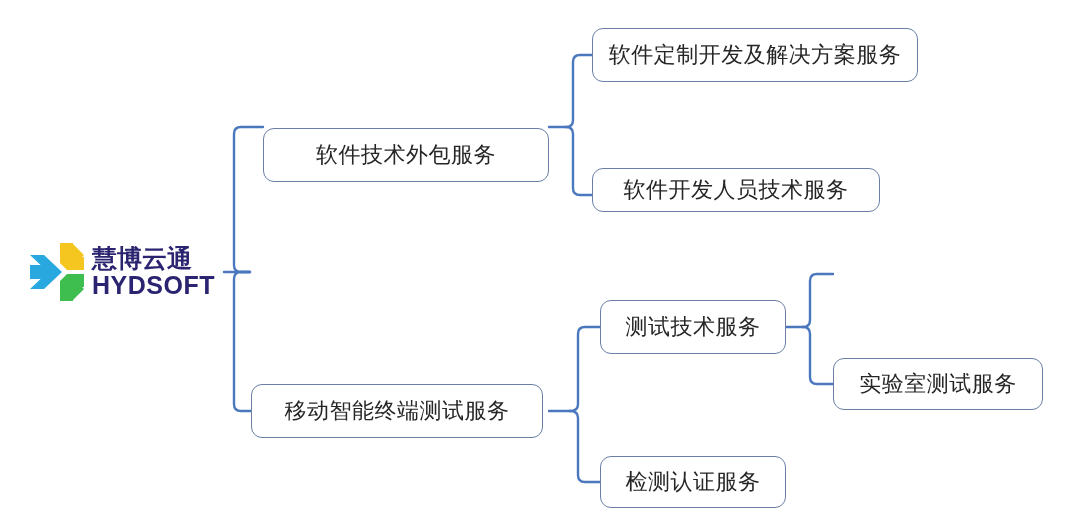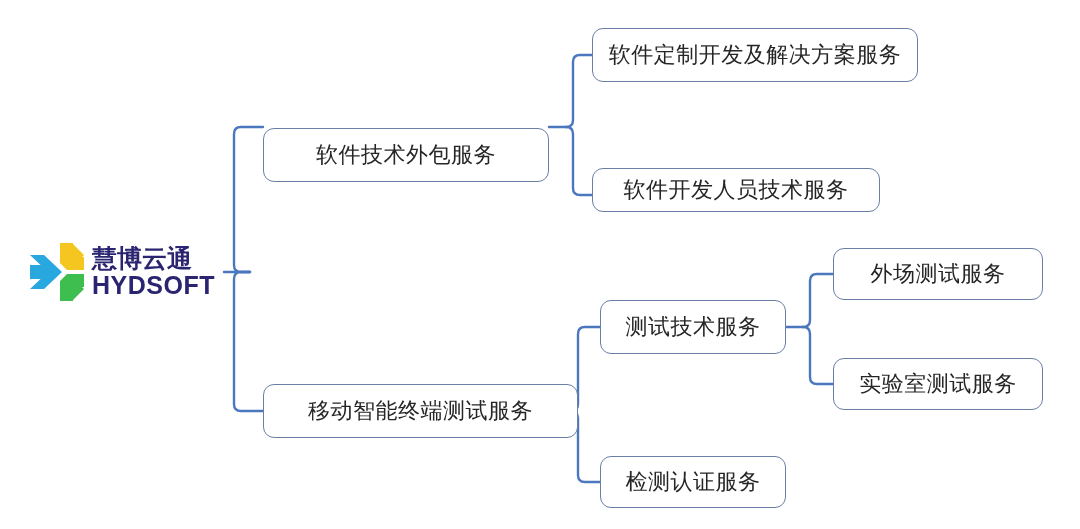--- a/index.html
+++ b/index.html
@@ -147,31 +147,28 @@
   </div>
 
   <div class="node" style="left:592px; top:28px; width:326px; height:54px;">
     <span class="node-label">软件定制开发及解决方案服务</span>
   </div>
 
   <div class="node" style="left:592px; top:168px; width:288px; height:44px;">
     <span class="node-label">软件开发人员技术服务</span>
   </div>
 
-  <div class="node" style="left:263px; top:384px; width:315px; height:54px;">
+  <div class="node" style="left:251px; top:384px; width:292px; height:54px;">
     <span class="node-label">移动智能终端测试服务</span>
   </div>
 
   <div class="node" style="left:600px; top:300px; width:186px; height:54px;justify-content:center;">
     <span class="node-label">测试技术服务</span>
   </div>
 
-  <div class="node" style="left:833px; top:248px; width:210px; height:52px;">
-    <span class="node-label">外场测试服务</span>
-  </div>
 
   <div class="node" style="left:833px; top:358px; width:210px; height:52px;">
     <span class="node-label">实验室测试服务</span>
   </div>
 
   <div class="node" style="left:600px; top:456px; width:186px; height:52px;align-items:center;">
     <span class="node-label">检测认证服务</span>
   </div>
 
 </div>

